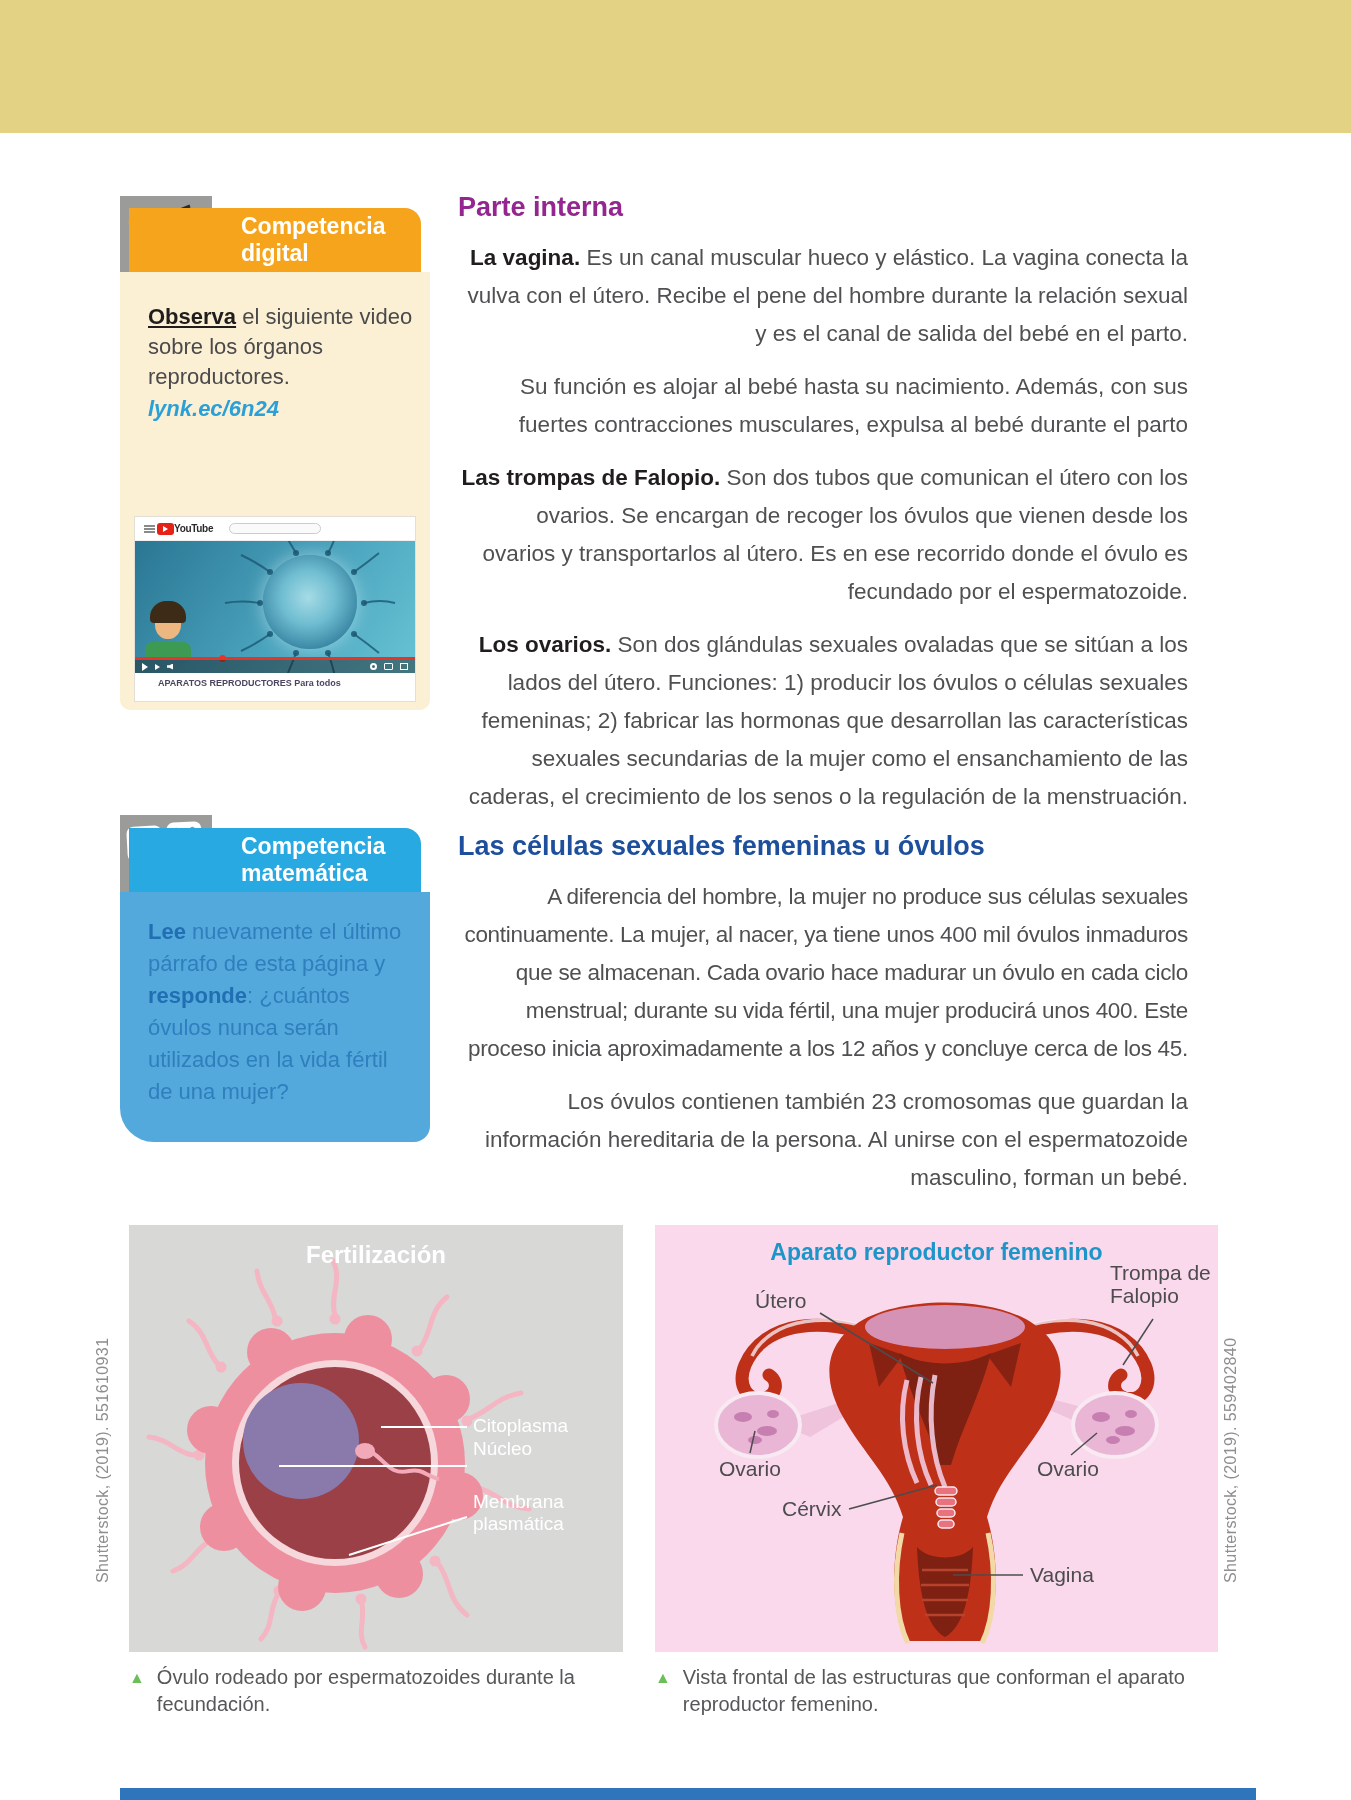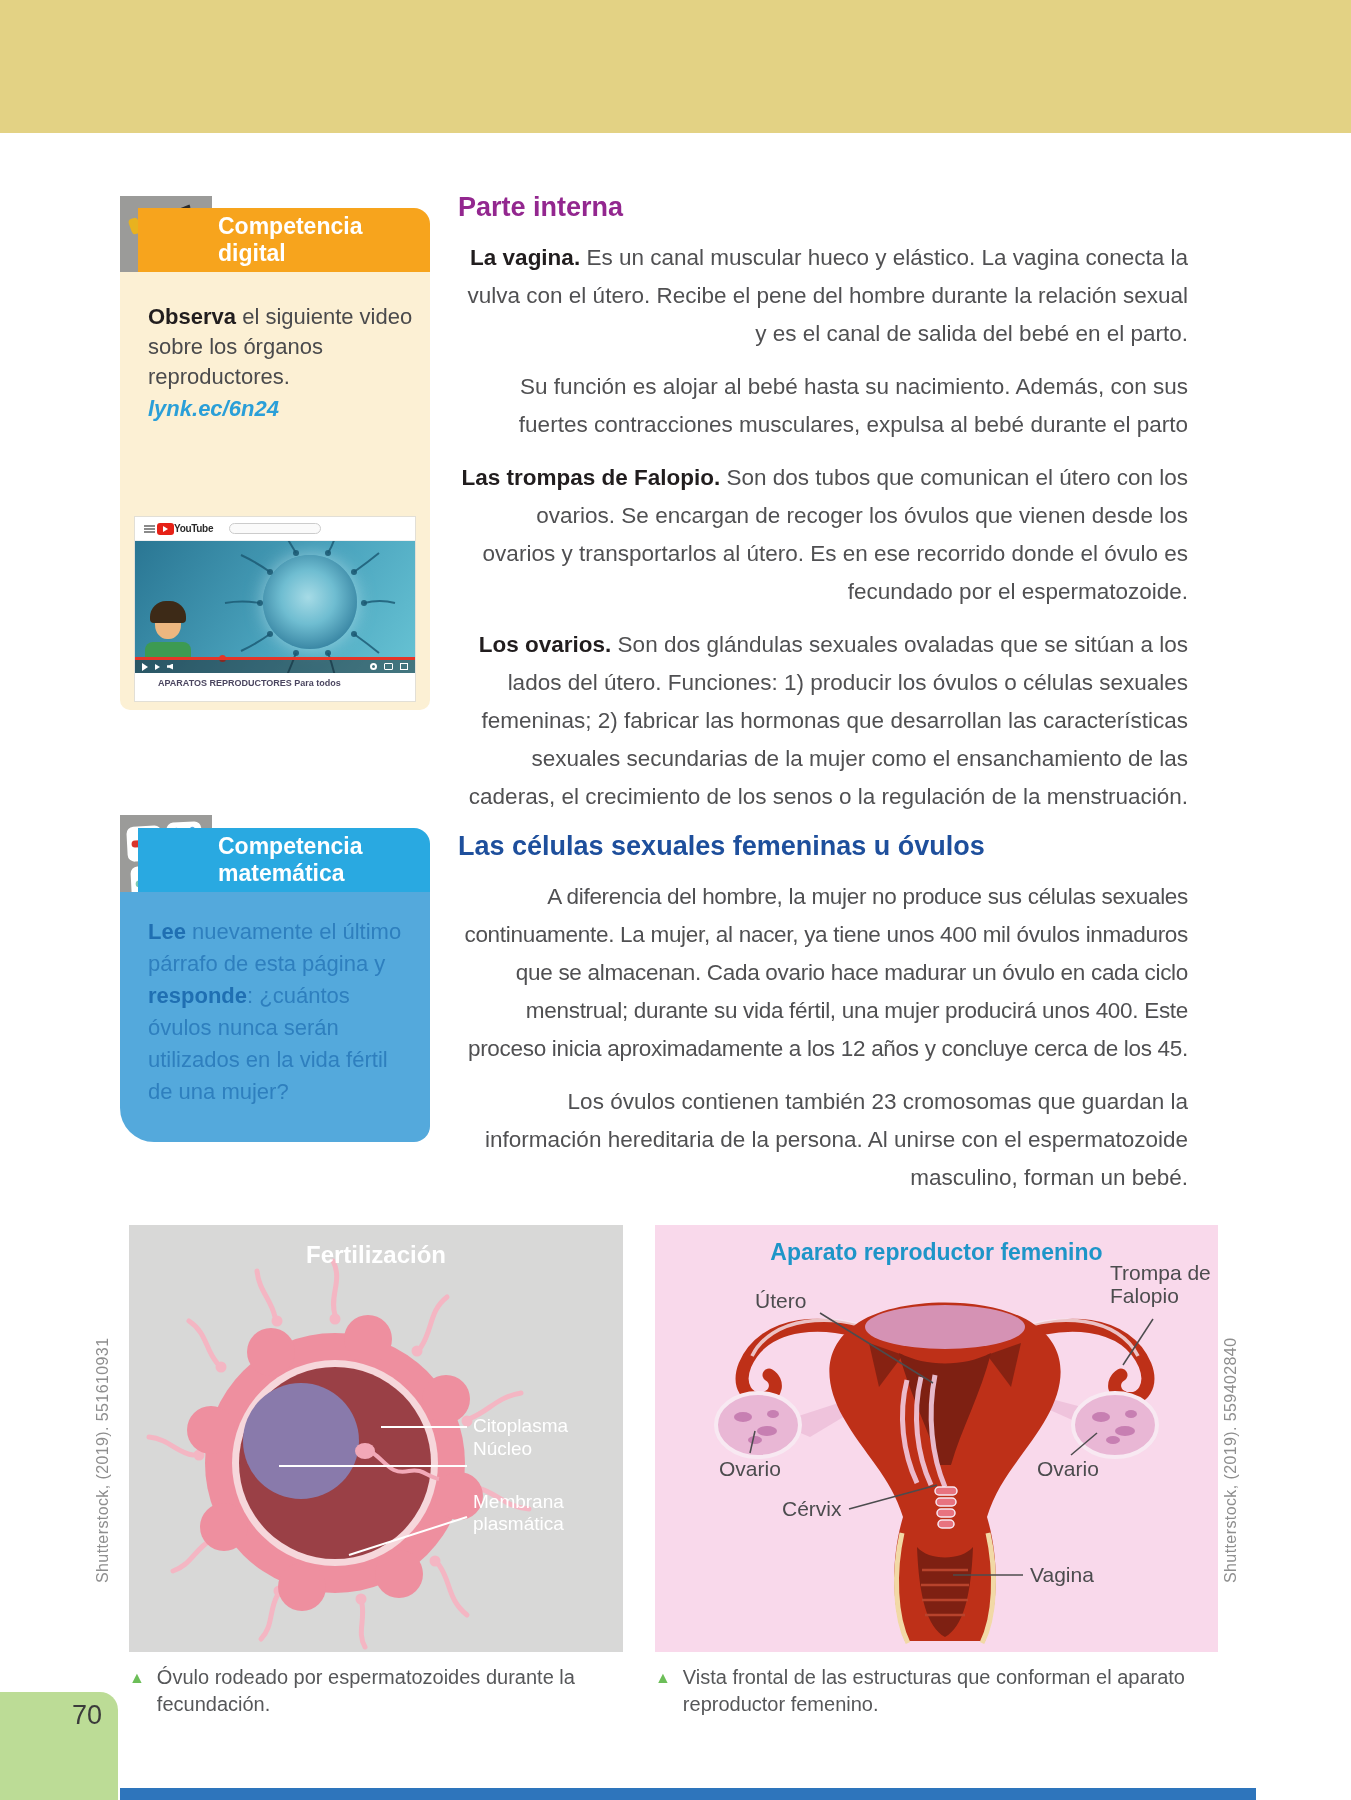--- a/index.html
+++ b/index.html
@@ -7,29 +7,29 @@
   .page { position: relative; width: 1351px; height: 1800px; background: #fff; margin: 0 auto; overflow: hidden; }
 
   
   .topband { position: absolute; left: 0; top: 0; width: 1351px; height: 133px; background: #E3D284; }
   .bottombar { position: absolute; left: 120px; top: 1788px; width: 1136px; height: 12px; background: #2E75BC; }
   .pagetab { position: absolute; left: 0; top: 1692px; width: 118px; height: 108px; background: #BCDC96; border-radius: 0 18px 0 0; }
   .pagenum { position: absolute; right: 16px; top: 8px; font-size: 27px; color: #3b3b3b; }
 
   
   .icon-sq { position: absolute; left: 120px; width: 92px; height: 92px; }
-  .cd-head, .cm-head { position: absolute; left: 138px; width: 292px; height: 64px; display: flex; align-items: center; border-radius: 0 16px 0 0; }
+  .cd-head, .cm-head { position: absolute; left: 129px; width: 292px; height: 64px; display: flex; align-items: center; border-radius: 0 16px 0 0; justify-content: flex-end; }
   .cd-head { top: 208px; background: #F7A41D; }
   .cm-head { top: 828px; background: #29A9E1; }
   .head-t { padding-left: 80px; width: 260px; color: #fff; font-weight: bold; font-size: 23px; line-height: 27px; }
   .head-t span { display: inline-block; width: 170px; }
   .cd-body { position: absolute; left: 120px; top: 272px; width: 310px; height: 438px; background: #FCF0D4; border-radius: 0 0 10px 10px; }
   .cd-text { padding: 30px 16px 0 28px; font-size: 22px; line-height: 30px; color: #4a4a4c; }
   .cd-text p { margin-bottom: 2px; }
-  .b { font-weight: bold; color: #211d1e; }
+  .b { font-weight: bold; color: #211d1e; text-decoration: underline; }
   .lnk { display: inline-block; color: #2A9FD8; font-style: italic; font-weight: bold; font-size: 22px; margin-bottom: 14px; text-decoration: none; }
   .cm-body { position: absolute; left: 120px; top: 892px; width: 310px; height: 250px; background: #54A9DC; border-radius: 0 0 16px 34px; }
   .cm-text { padding: 24px 14px 0 28px; font-size: 22px; line-height: 32px; color: #2E7FBE; }
   .cm-text .b2 { font-weight: bold; color: #1F6FB2; }
 
   
   .video-card { position: absolute; left: 134px; top: 516px; width: 282px; height: 186px; background: #fff; border: 1px solid #e2dfd6; }
   .yt-topbar { height: 24px; display: flex; align-items: center; gap: 0; padding: 0 7px; background: #fff; border-bottom: 1px solid #f0f0f0; }
   .yt-burger { width: 11px; height: 2px; background: #8a8a8a; box-shadow: 0 3px 0 #8a8a8a, 0 -3px 0 #8a8a8a; margin: 0 2px; }
   .yt-logo { width: 17px; height: 12px; background: #e62117; border-radius: 3px; position: relative; }
@@ -328,18 +328,15 @@
 
   <div class="figcap" style="left:129px; top:1664px; width:505px">
     <span class="tri">▲</span>
     <span>Óvulo rodeado por espermatozoides durante la fecundación.</span>
   </div>
   <div class="figcap" style="left:655px; top:1664px; width:565px">
     <span class="tri">▲</span>
     <span>Vista frontal de las estructuras que conforman el aparato reproductor femenino.</span>
   </div>
 
-  <div class="pagetab">
-    <div class="pagenum">70</div>
-  </div>
   <div class="bottombar"></div>
 
 </div>
 
 </body></html>

